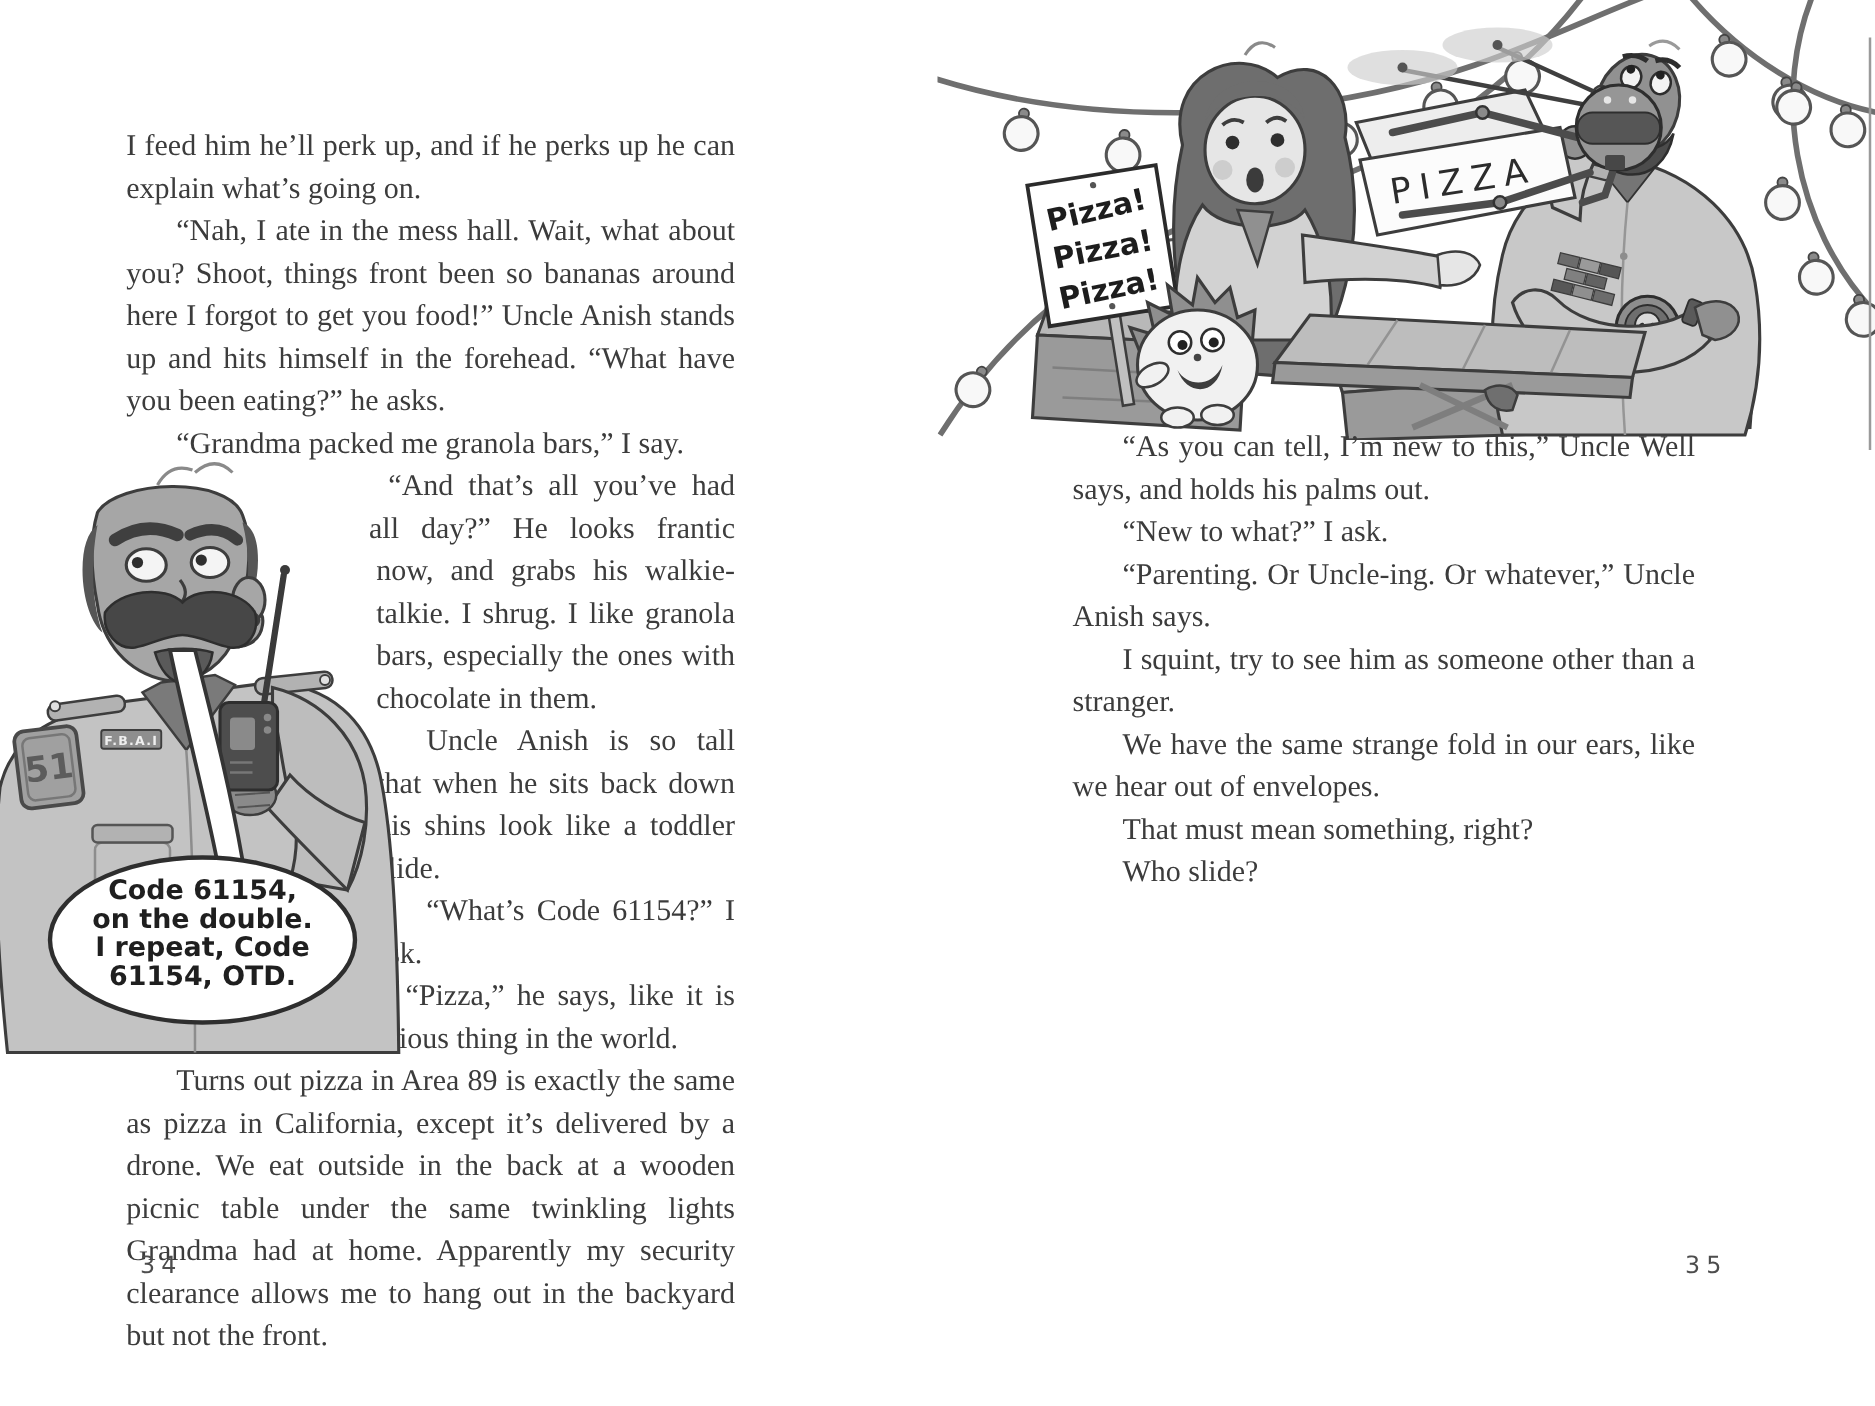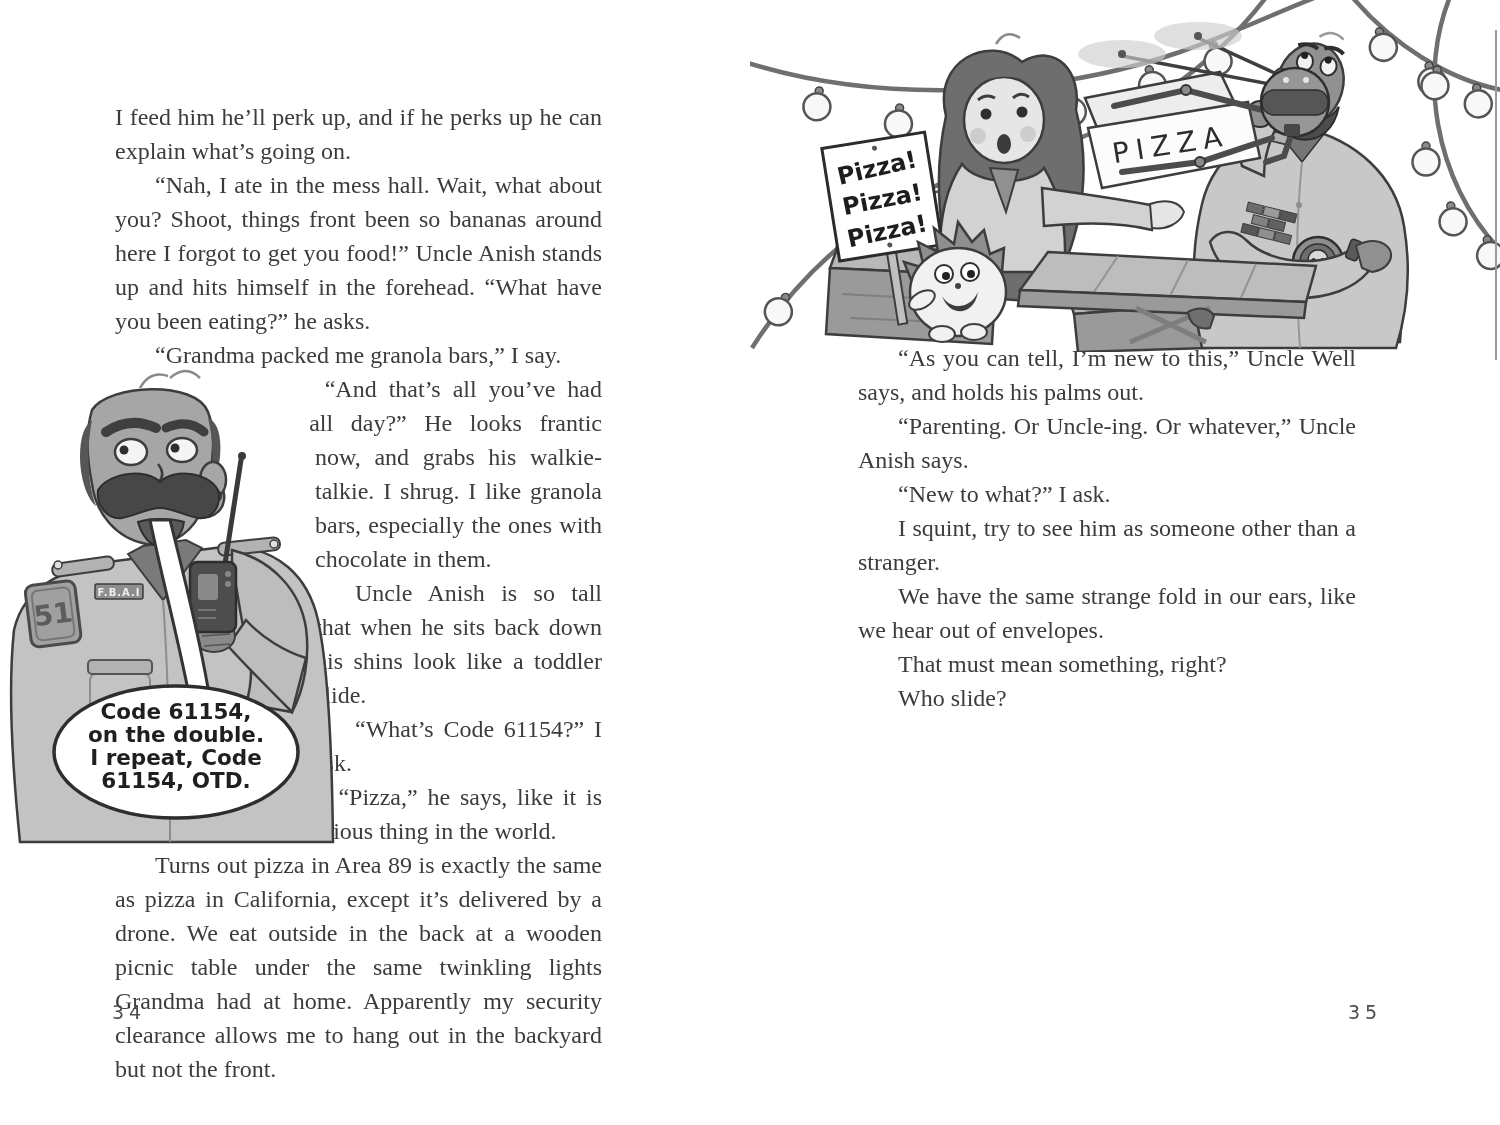--- a/index.html
+++ b/index.html
@@ -1,20 +1,20 @@
 <!DOCTYPE html>
 <html><head>
 <meta charset="utf-8">
 <style>
   html,body{margin:0;padding:0;background:#ffffff;}
   .book{position:relative;width:1500px;height:1125px;background:#ffffff;overflow:hidden;
         font-family:"Liberation Serif", serif;color:#3c3c3c;}
   .text-col{position:absolute;font-size:24px;line-height:34px;text-align:justify;
             color:#3c3c3c;}
-  .left-col{left:115px;top:100px;width:487px;}
+  .left-col{left:101px;top:100px;width:487px;}
   .right-col{left:858px;top:341px;width:498px;}
   .text-col p{margin:0;padding:0;}
   .text-col p.indent{text-indent:40px;}
   .officer-float{float:left;width:200px;height:470px;position:relative;
     shape-outside: polygon(0px 0px,118px 0px,152px 22px,186px 56px,198px 92px,200px 140px,
                            200px 330px,193px 390px,170px 418px,86px 440px,86px 470px,0px 470px);
     shape-margin:4px;}
   .officer-float svg{position:absolute;left:-115px;top:-4px;}
   .scene{position:absolute;left:750px;top:0;width:750px;height:352px;}
   .pagenum{position:absolute;top:1001px;font-family:"DejaVu Sans", sans-serif;
@@ -333,22 +333,22 @@
 
     <p class="para indent">“And that’s all you’ve had all day?” He looks frantic now, and grabs his walkie-talkie. I shrug. I like granola bars, especially the ones with chocolate in them.</p>
     <p class="para indent">Uncle Anish is so tall that when he sits back down his shins look like a toddler slide.</p>
     <p class="para indent">“What’s Code 61154?” I ask.</p>
     <p class="para indent">“Pizza,” he says, like it is the most obvious thing in the world.</p>
     <p class="para indent">Turns out pizza in Area 89 is exactly the same as pizza in California, except it’s delivered by a drone. We eat outside in the back at a wooden picnic table under the same twinkling lights Grandma had at home. Apparently my security clearance allows me to hang out in the backyard but not the front.</p>
   </div>
 
   <div class="text-col right-col">
     <p class="para indent">“As you can tell, I’m new to this,” Uncle Well says, and holds his palms out.</p>
+    <p class="para indent">“New to what?” I ask.</p>
     <p class="para indent">“Parenting. Or Uncle-ing. Or whatever,” Uncle Anish says.</p>
-    <p class="para indent">“New to what?” I ask.</p>
     <p class="para indent">I squint, try to see him as someone other than a stranger.</p>
     <p class="para indent">We have the same strange fold in our ears, like we hear out of envelopes.</p>
     <p class="para indent">That must mean something, right?</p>
     <p class="para indent">Who slide?</p>
   </div>
 
   <div class="pagenum left">34</div>
   <div class="pagenum right">35</div>
 
 </div>

